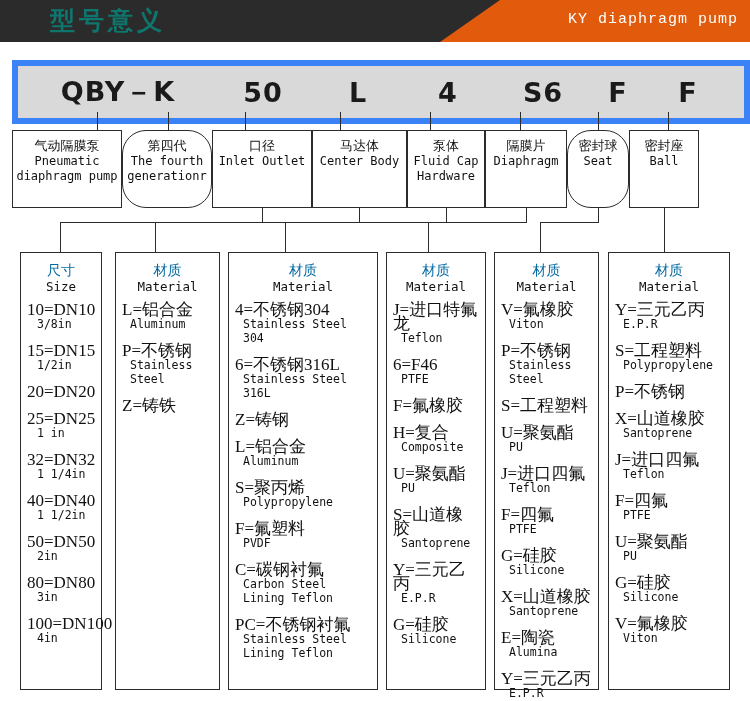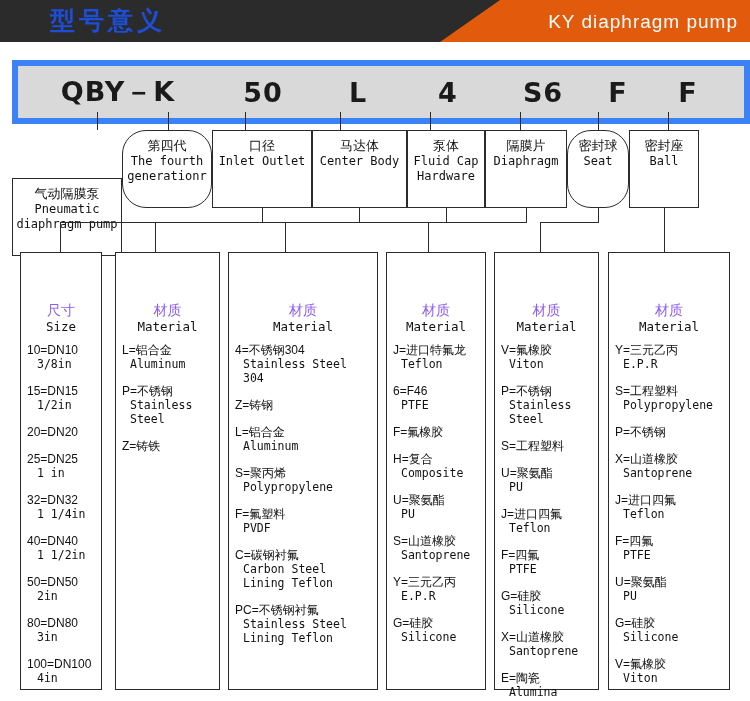--- a/index.html
+++ b/index.html
@@ -18,29 +18,29 @@
     position:absolute;left:0;top:0;width:530px;height:42px;
     background:#2b2b2b;
   }
   .header-right{
     position:absolute;left:0;top:0;width:750px;height:42px;
     background:#e25a0c;
     clip-path:polygon(500px 0,750px 0,750px 42px,440px 42px);
   }
   .header-title{
     position:absolute;left:50px;top:4px;
-    color:#1d4ed8;
+    color:#0f766e;
     font-family:"DejaVu Sans","Liberation Sans",sans-serif;
     font-size:25px;font-weight:bold;letter-spacing:4px;
   }
   .header-sub{
     position:absolute;right:12px;top:11px;
     color:#ffffff;
-    font-size:19px;letter-spacing:1px;
-    font-family:Liberation Sans, sans-serif;
+    font-size:15px;letter-spacing:1px;
+    font-family:Liberation Mono, monospace;
     margin-left:45px;
   }
 
   
   .codebar{
     position:absolute;left:12px;top:60px;width:726px;height:52px;
     background:#d9d9d9;border:6px solid #3b82f6;
   }
   .code-cell{
     position:absolute;top:0;height:52px;
@@ -70,33 +70,33 @@
     position:absolute;top:252px;
     background:#ffffff;border:1px solid #2b2b2b;
     box-sizing:border-box;
     padding:8px 6px 8px 6px;
   }
   .lvl2 .hdr{
     text-align:center;margin-bottom:8px;
   }
   .lvl2 .hdr .cn{
     font-family:"DejaVu Sans","Liberation Sans",sans-serif;
-    font-size:14px;color:#8b5cf6;line-height:18px;display:block;margin-top:40px;
+    font-size:14px;color:#0369a1;line-height:18px;display:block;
   }
   .lvl2 .hdr .en{
     font-size:12.5px;color:#111;line-height:16px;display:block;
   }
   .lvl2 .item{
     margin:0 0 13px 0;
     font-size:11.5px;color:#111;line-height:14px;
   }
   .lvl2 .item .l1{display:block;}
   .lvl2 .item .l2{display:block;padding-left:8px;}
   .lvl2 .item .l3{display:block;padding-left:8px;}
-  .lvl2 .item.cjk .l1{font-family:Liberation Sans, sans-serif;font-size:12px;}
+  .lvl2 .item.cjk .l1{font-family:Liberation Serif, serif;font-size:17px;}
 
   
   .lvl2.size .item .l2{padding-left:10px;}
 
   
   .ln{position:absolute;background:#2b2b2b;}
   .vl{width:1px;}
   .hl{height:1px;}
 </style>
 </head>
@@ -121,21 +121,21 @@
 
 <div class="ln vl" style="left:97px;top:112px;height:18px;"></div>
 <div class="ln vl" style="left:168px;top:112px;height:18px;"></div>
 <div class="ln vl" style="left:245px;top:112px;height:18px;"></div>
 <div class="ln vl" style="left:340px;top:112px;height:18px;"></div>
 <div class="ln vl" style="left:430px;top:112px;height:18px;"></div>
 <div class="ln vl" style="left:520px;top:112px;height:18px;"></div>
 <div class="ln vl" style="left:598px;top:112px;height:18px;"></div>
 <div class="ln vl" style="left:668px;top:112px;height:18px;"></div>
 
-<div class="lvl1" style="left:12px;width:110px;margin-top:48px;">
+<div class="lvl1" style="left:12px;width:110px;">
   <div class="cn">气动隔膜泵</div>
   <div class="en" style="white-space:pre-line;">Pneumatic
 diaphragm pump</div>
 </div>
 <div class="lvl1" style="left:122px;width:90px;border-radius:24px;">
   <div class="cn">第四代</div>
   <div class="en" style="white-space:pre-line;">The fourth
 generationr</div>
 </div>
 <div class="lvl1" style="left:212px;width:100px;">
@@ -251,20 +251,24 @@
 <div class="lvl2" style="left:228px;width:150px;height:438px;">
   <div class="hdr">
     <span class="cn">材质</span>
     <span class="en">Material</span>
   </div>
   <div class="item cjk">
       <span class="l1">4=不锈钢304</span>
       <span class="l2">Stainless Steel 304</span>
     </div>
   <div class="item cjk">
+      <span class="l1">6=不锈钢316L</span>
+      <span class="l2">Stainless Steel 316L</span>
+    </div>
+  <div class="item cjk">
       <span class="l1">Z=铸钢</span>
       <span class="l2"></span>
     </div>
   <div class="item cjk">
       <span class="l1">L=铝合金</span>
       <span class="l2">Aluminum</span>
     </div>
   <div class="item cjk">
       <span class="l1">S=聚丙烯</span>
       <span class="l2">Polypropylene</span>

